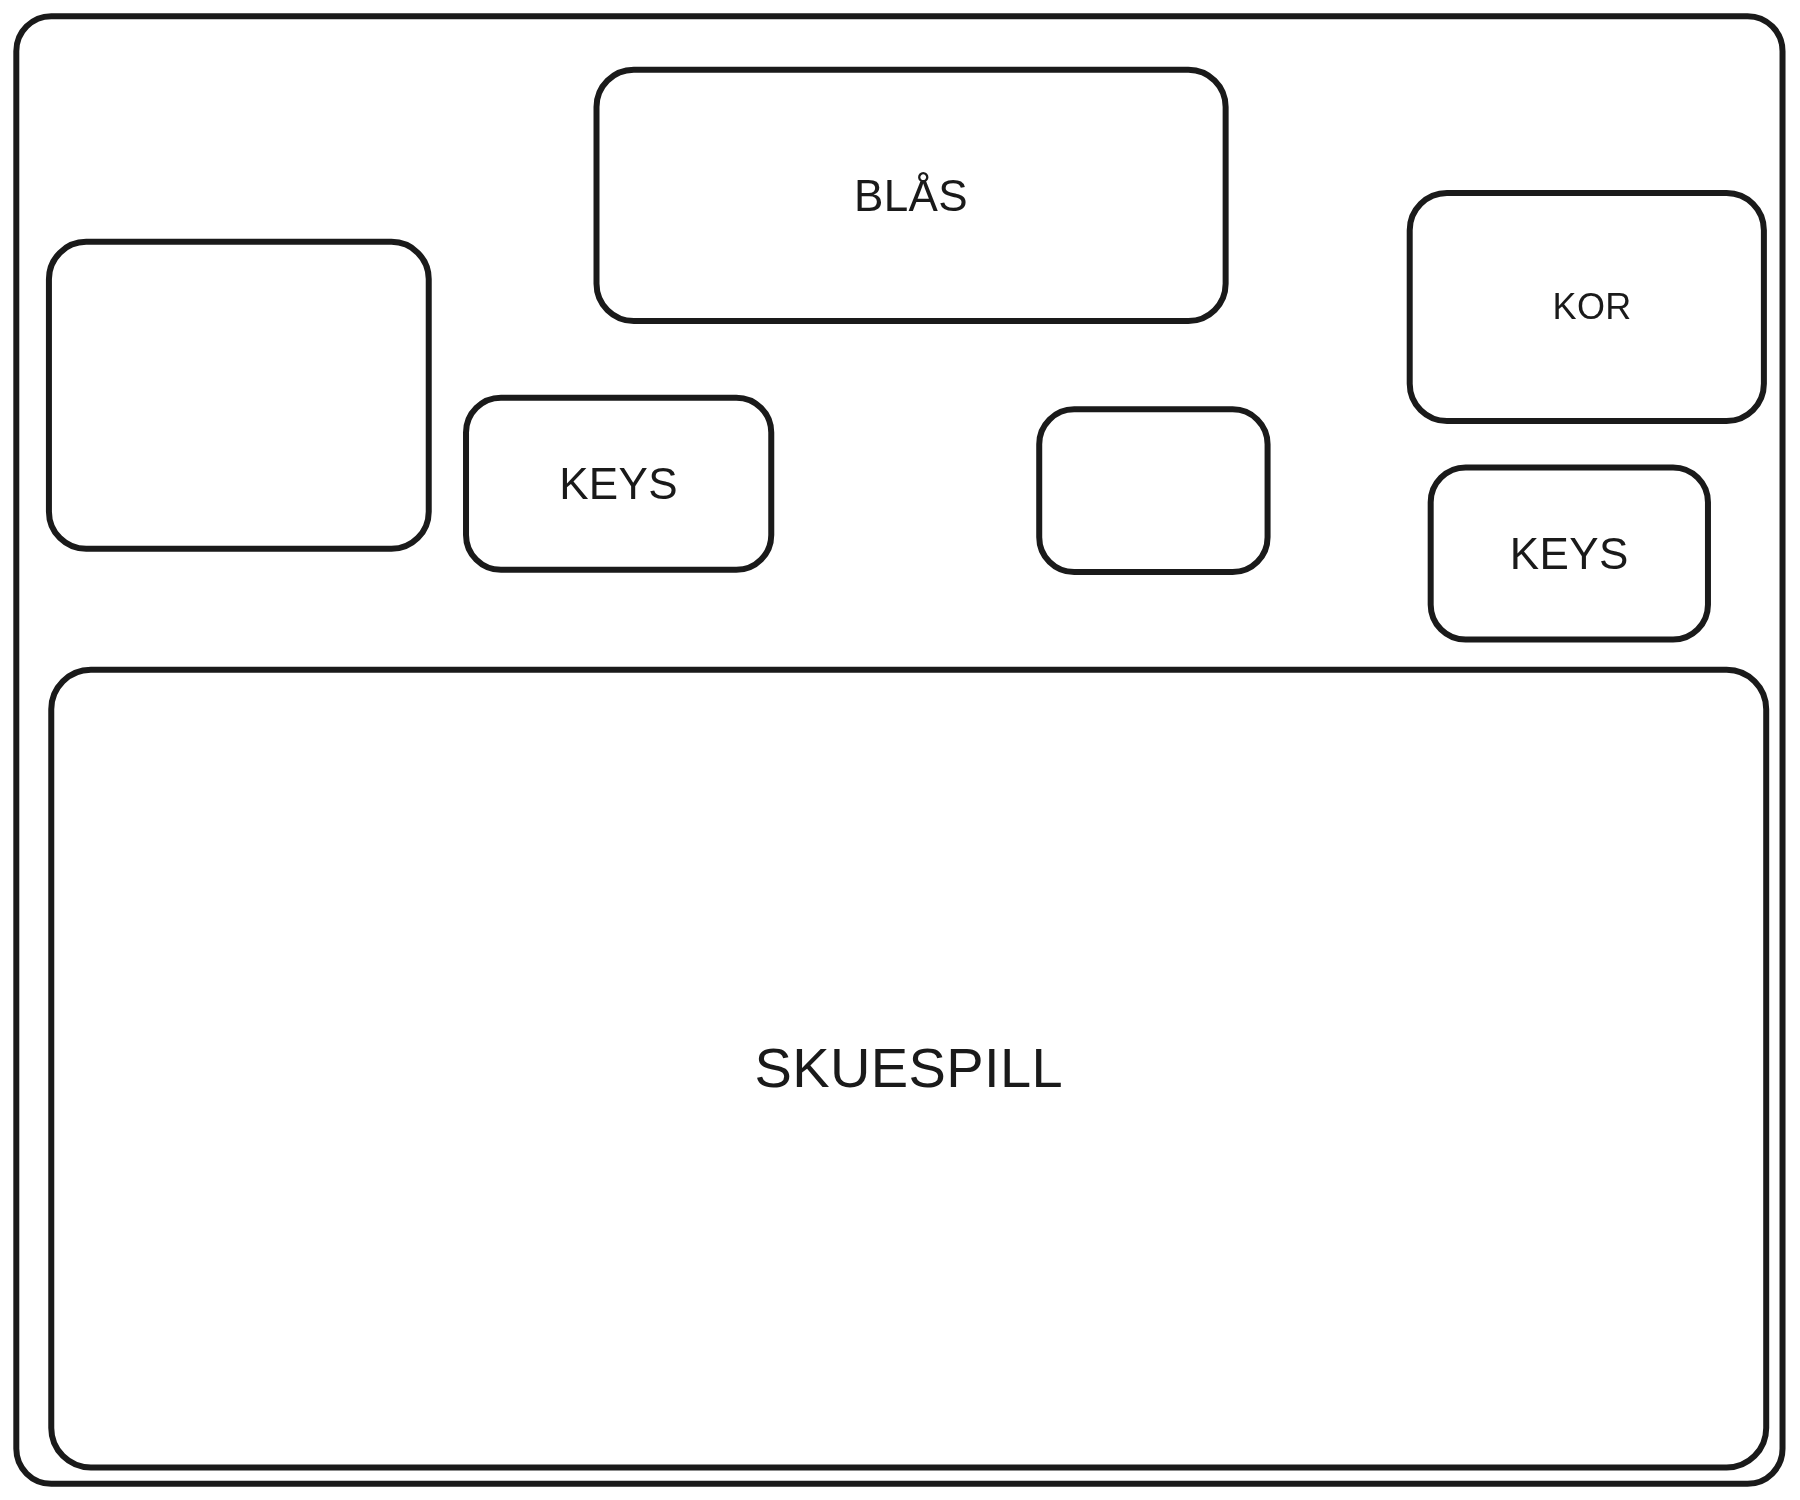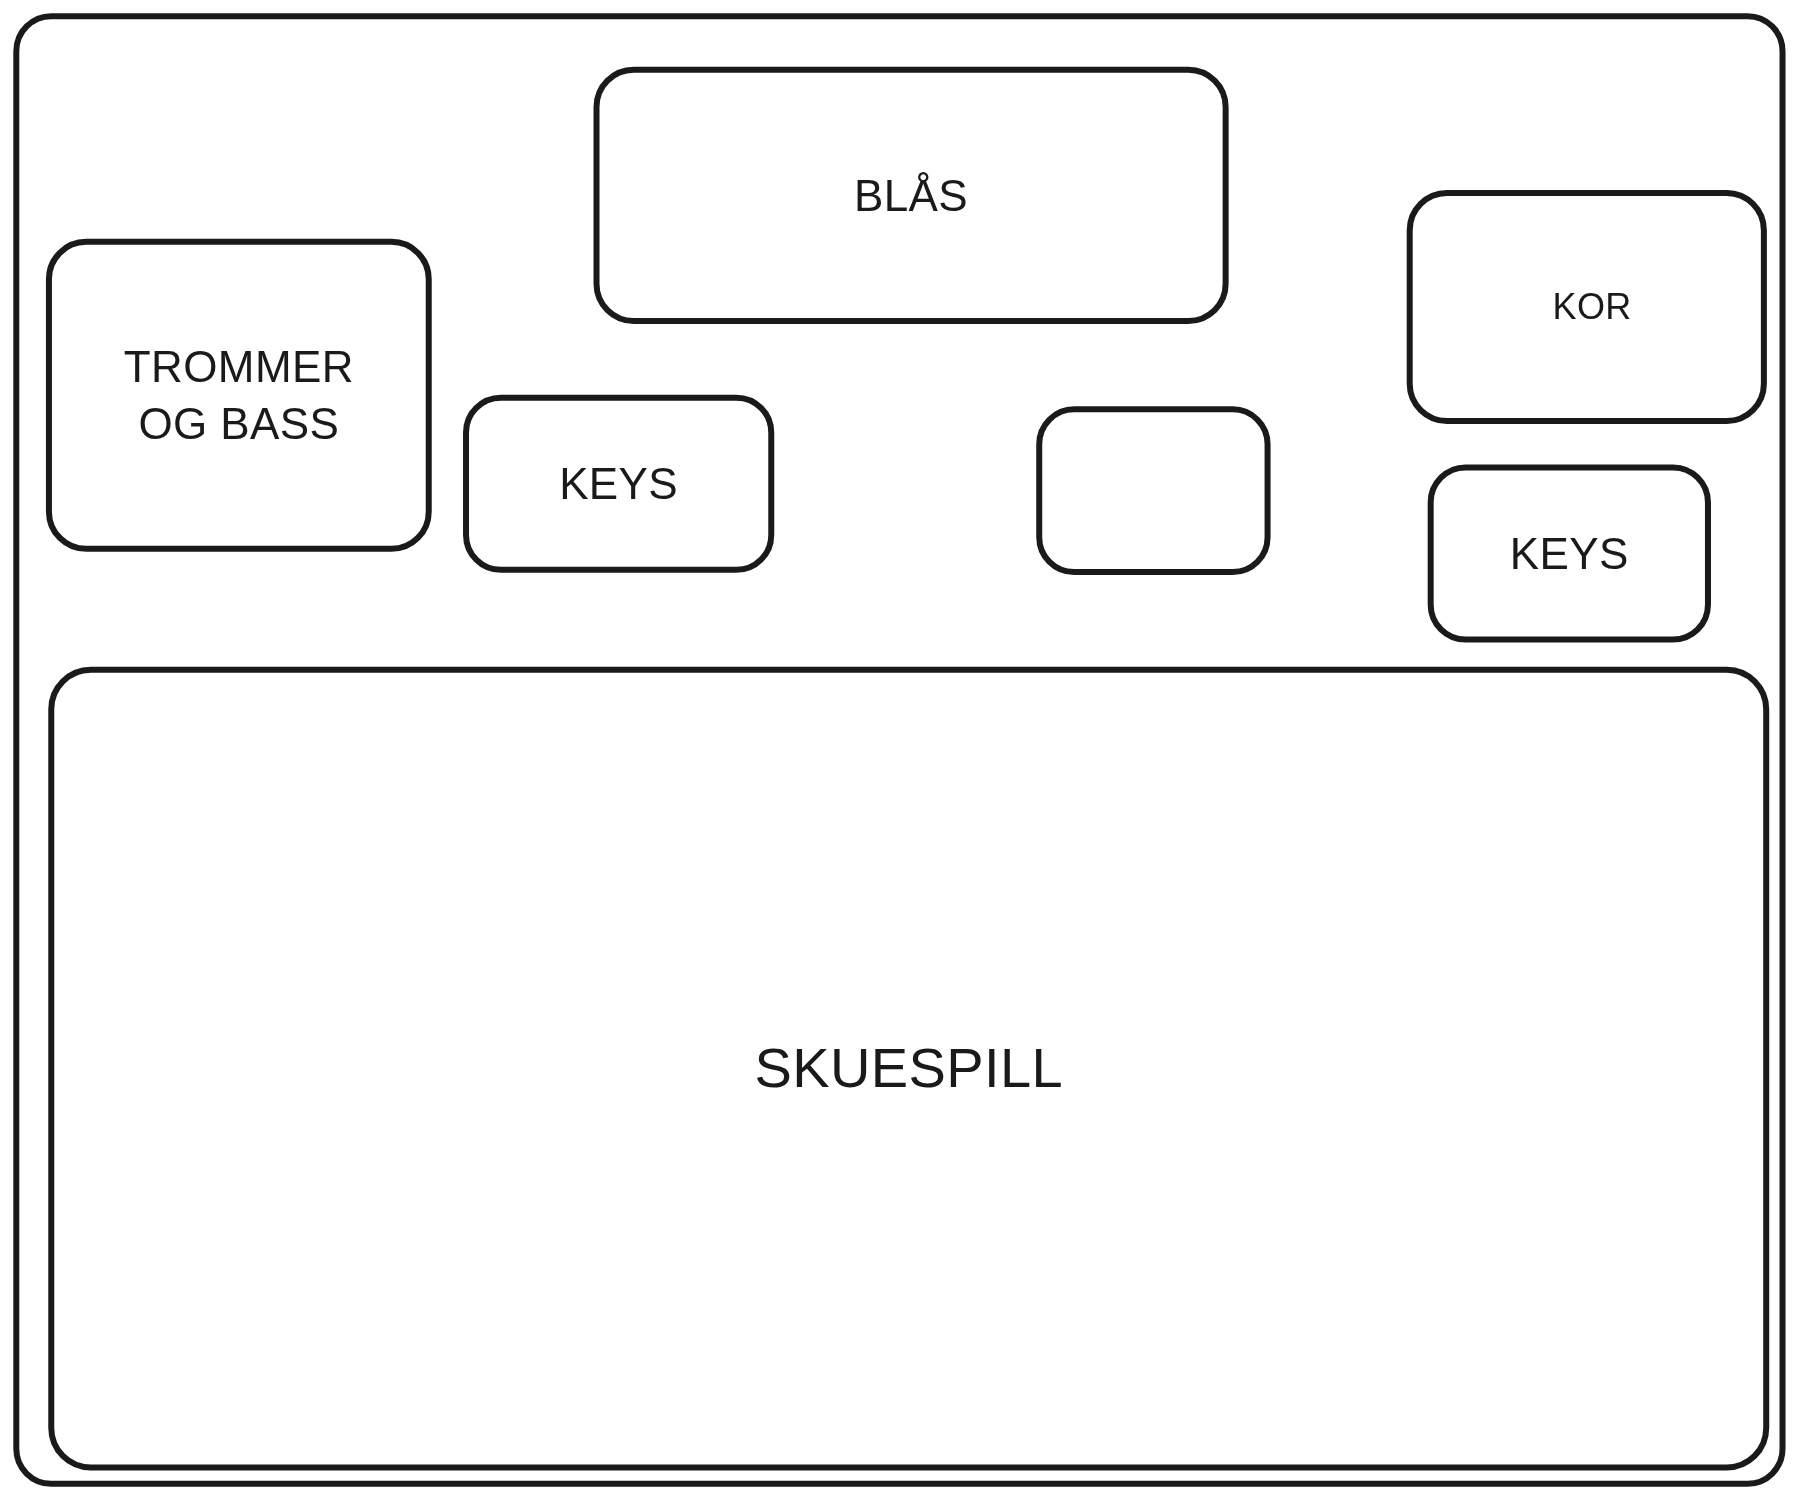--- a/index.html
+++ b/index.html
@@ -67,22 +67,20 @@
 
     <rect class="zone-rect" id="rect-gitar" x="892" y="352" width="196" height="140" rx="30" ry="30"></rect>
 
     <rect class="zone-rect" id="rect-keys-right" x="1228" y="402" width="238" height="148" rx="30" ry="30"></rect>
 
     <rect class="zone-rect" id="rect-skuespill" x="44" y="576" width="1472" height="686" rx="34" ry="34"></rect>
   </svg>
 
   <div class="zone-label" id="label-blas" style="left: 596.505px; top: 69.7674px; width: 629.126px; height: 251.163px; font-size: 44px; display: flex; align-items: center; justify-content: center;">BLÅS</div>
 
-  <div class="zone-label" id="label-trommer-og-bass" style="left: 48.932px; top: 241.86px; width: 379.806px; height: 306.977px; font-size: 44px; display: flex; align-items: center; justify-content: center;">TROMMER
-OG BASS</div>
 
   <div class="zone-label" id="label-kor" style="left: 1415px; top: 193.023px; width: 354.175px; height: 227.907px; font-size: 36px; display: flex; align-items: center; justify-content: center;">KOR</div>
 
   <div class="zone-label" id="label-keys-left" style="left: 466.019px; top: 397.674px; width: 305.243px; height: 172.093px; font-size: 44px; display: flex; align-items: center; justify-content: center;">KEYS</div>
 
 
   <div class="zone-label" id="label-keys-right" style="left: 1430.68px; top: 467.442px; width: 277.282px; height: 172.093px; font-size: 44px; display: flex; align-items: center; justify-content: center;">KEYS</div>
 
   <div class="zone-label" id="label-skuespill" style="left: 51.2621px; top: 669.767px; width: 1714.95px; height: 797.674px; font-size: 56px; display: flex; align-items: center; justify-content: center;">SKUESPILL</div>
 

